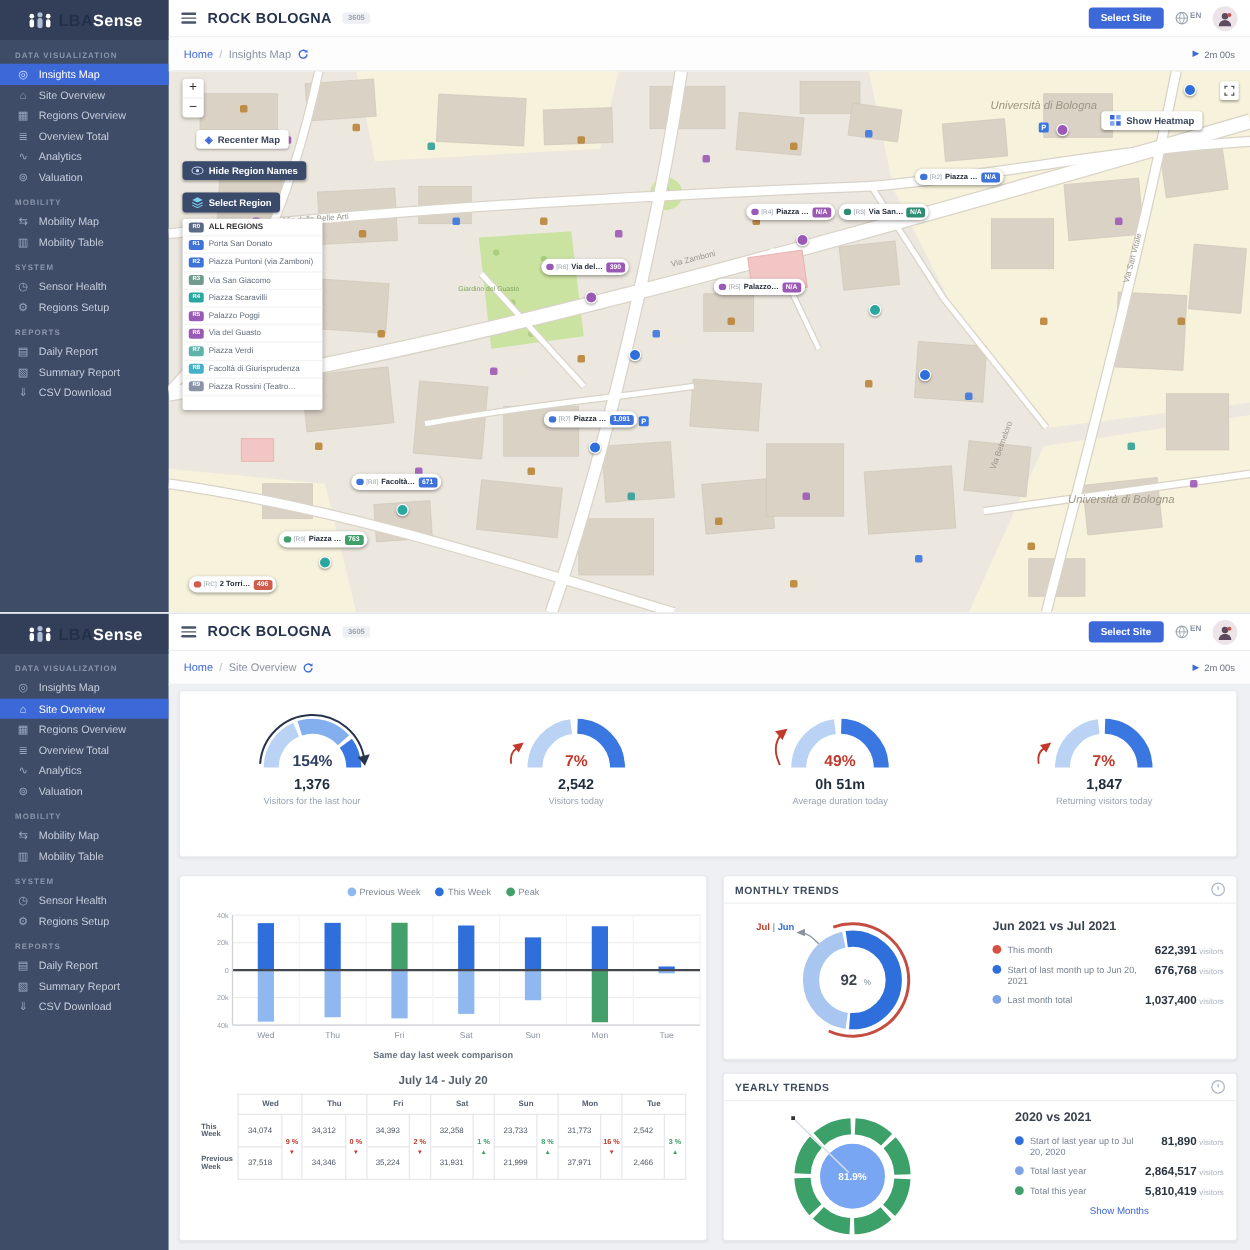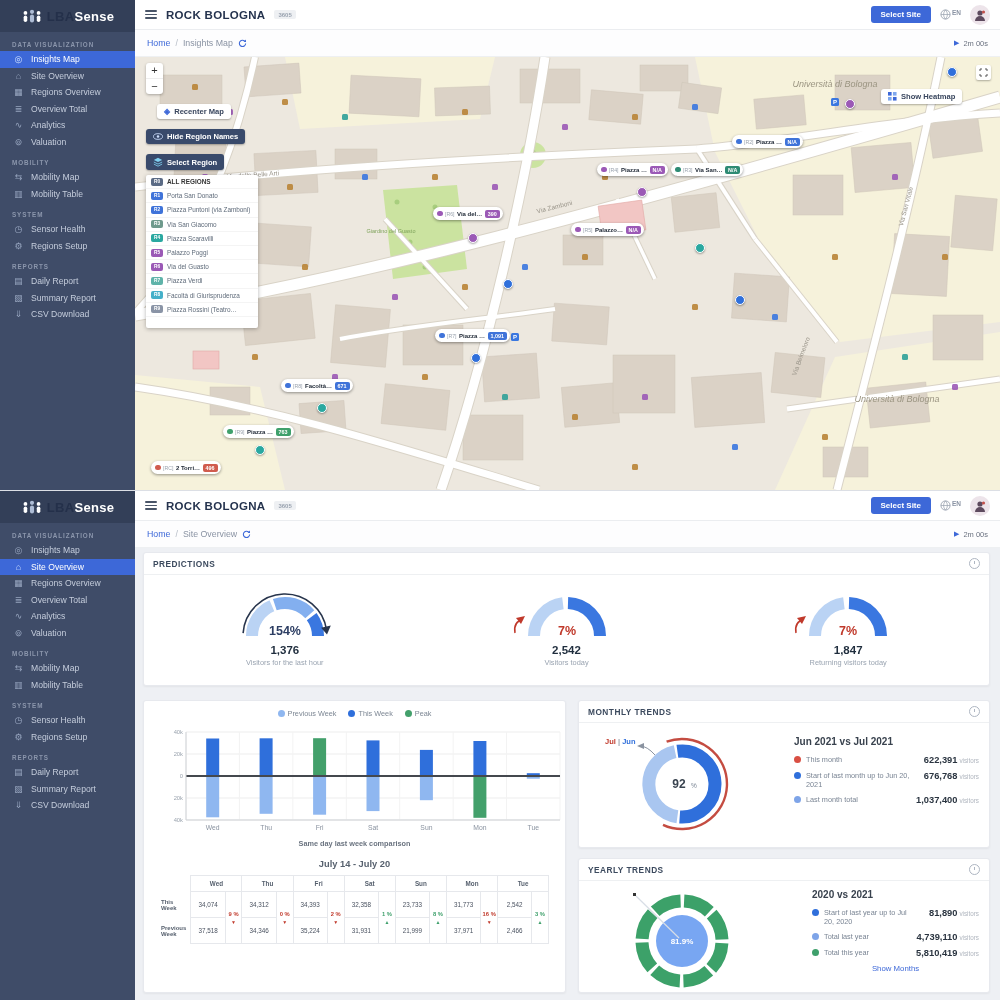--- a/index.html
+++ b/index.html
@@ -583,24 +583,20 @@
         <polygon points="8.9,0.6 8.9,3.4 6.1,3.4" fill="#3D68D8"></polygon>
       </svg>
     <span class="cr-right">
         <span class="play">▶</span>
         <span>2m 00s</span>
       </span>
   </div>
     <div class="main">
       <div class="content">
         <div class="card" style="left:8px;top:4px;right:10px;height:132px">
-          <div class="card-h">
-            <span>PREDICTIONS</span>
-            <span class="hicon"></span>
-          </div>
           <div style="display:flex">
             <div class="gwrap">
               <svg width="130" height="58" viewBox="0 0 130 58">
                 <path d="M32.0,52.0 A33 33 0 0 1 51.9,21.7" fill="none" stroke="#BAD3F4" stroke-width="12"></path>
                 <path d="M54.8,20.6 A33 33 0 0 1 89.8,30.2" fill="none" stroke="#83AFEF" stroke-width="12"></path>
                 <path d="M91.7,32.6 A33 33 0 0 1 98.0,52.0" fill="none" stroke="#3A77E0" stroke-width="12"></path>
                 <path d="M23.1,49.1 A42 42 0 0 1 106.6,46.2" fill="none" stroke="#27344C" stroke-width="1.6"></path>
                 <polygon points="107.0,50.5 101.1,43.7 110.8,41.4" fill="#27344C"></polygon>
                 <text x="65" y="51" text-anchor="middle" font-size="12.5" font-weight="bold" fill="#2d3e63">154%</text>
               </svg>
@@ -610,20 +606,31 @@
             <div class="gwrap">
               <svg width="130" height="58" viewBox="0 0 130 58">
                 <path d="M32.0,52.0 A33 33 0 0 1 60.9,19.3" fill="none" stroke="#BAD3F4" stroke-width="12"></path>
                 <path d="M66.0,19.0 A33 33 0 0 1 98.0,52.0" fill="none" stroke="#3A77E0" stroke-width="12"></path>
                 <path d="M21,35 q-10,3 -8,14" fill="none" stroke="#C0392B" stroke-width="1.5"></path>
                 <polygon points="23,32 14,34 19,40" fill="#C0392B"></polygon>
                 <text x="65" y="51" text-anchor="middle" font-size="12.5" font-weight="bold" fill="#c0392b">7%</text>
               </svg>
               <div class="gval">2,542</div>
               <div class="gcap">Visitors today</div>
+            </div>
+            <div class="gwrap">
+              <svg width="130" height="58" viewBox="0 0 130 58">
+                <path d="M32.0,52.0 A33 33 0 0 1 60.9,19.3" fill="none" stroke="#BAD3F4" stroke-width="12"></path>
+                <path d="M66.0,19.0 A33 33 0 0 1 98.0,52.0" fill="none" stroke="#3A77E0" stroke-width="12"></path>
+                <path d="M17,50 q-8,-16 3,-27" fill="none" stroke="#C0392B" stroke-width="1.5"></path>
+                <polygon points="23,21 13,23 19,30" fill="#C0392B"></polygon>
+                <text x="65" y="51" text-anchor="middle" font-size="12.5" font-weight="bold" fill="#c0392b">49%</text>
+              </svg>
+              <div class="gval">0h 51m</div>
+              <div class="gcap">Average duration today</div>
             </div>
             <div class="gwrap">
               <svg width="130" height="58" viewBox="0 0 130 58">
                 <path d="M32.0,52.0 A33 33 0 0 1 60.9,19.3" fill="none" stroke="#BAD3F4" stroke-width="12"></path>
                 <path d="M66.0,19.0 A33 33 0 0 1 98.0,52.0" fill="none" stroke="#3A77E0" stroke-width="12"></path>
                 <path d="M21,35 q-10,3 -8,14" fill="none" stroke="#C0392B" stroke-width="1.5"></path>
                 <polygon points="23,32 14,34 19,40" fill="#C0392B"></polygon>
                 <text x="65" y="51" text-anchor="middle" font-size="12.5" font-weight="bold" fill="#c0392b">7%</text>
               </svg>
               <div class="gval">1,847</div>
@@ -786,21 +793,21 @@
             <div style="position:absolute;left:233px;top:8px;right:10px">
               <div class="trheading">2020 vs 2021</div>
               <div class="trrow">
                 <span class="trdot" style="background:#2f6fdb"></span>
                 <span class="trlab">Start of last year up to Jul 20, 2020</span>
                 <span class="trval"><span>81,890</span><span class="trunit">visitors</span></span>
               </div>
               <div class="trrow">
                 <span class="trdot" style="background:#7ea4e8"></span>
                 <span class="trlab">Total last year</span>
-                <span class="trval"><span>4,739,110</span><span class="trunit">visitors</span></span>
+                <span class="trval"><span>2,864,517</span><span class="trunit">visitors</span></span>
               </div>
               <div class="trrow">
                 <span class="trdot" style="background:#3fa06c"></span>
                 <span class="trlab">Total this year</span>
                 <span class="trval"><span>5,810,419</span><span class="trunit">visitors</span></span>
               </div>
               <div class="show-link">Show Months</div>
             </div>
           </div>
         </div>

